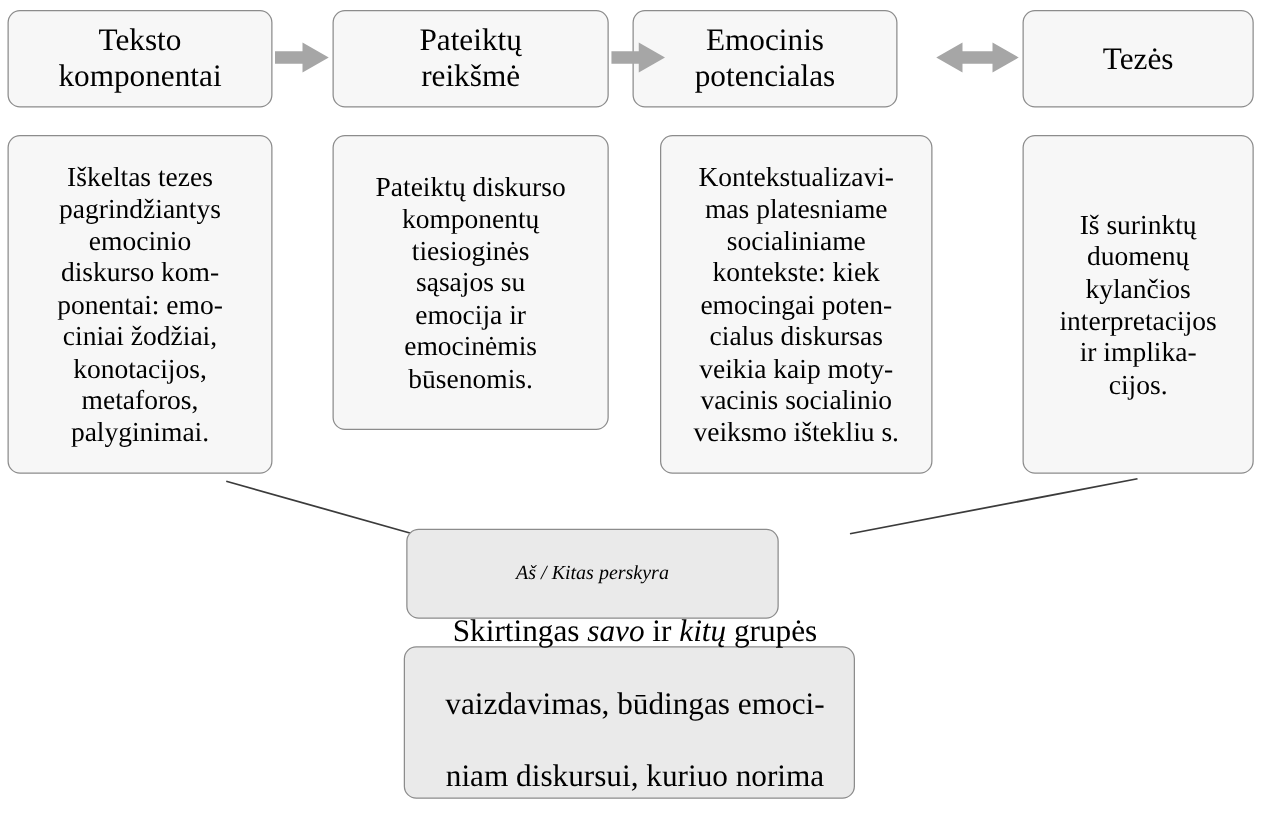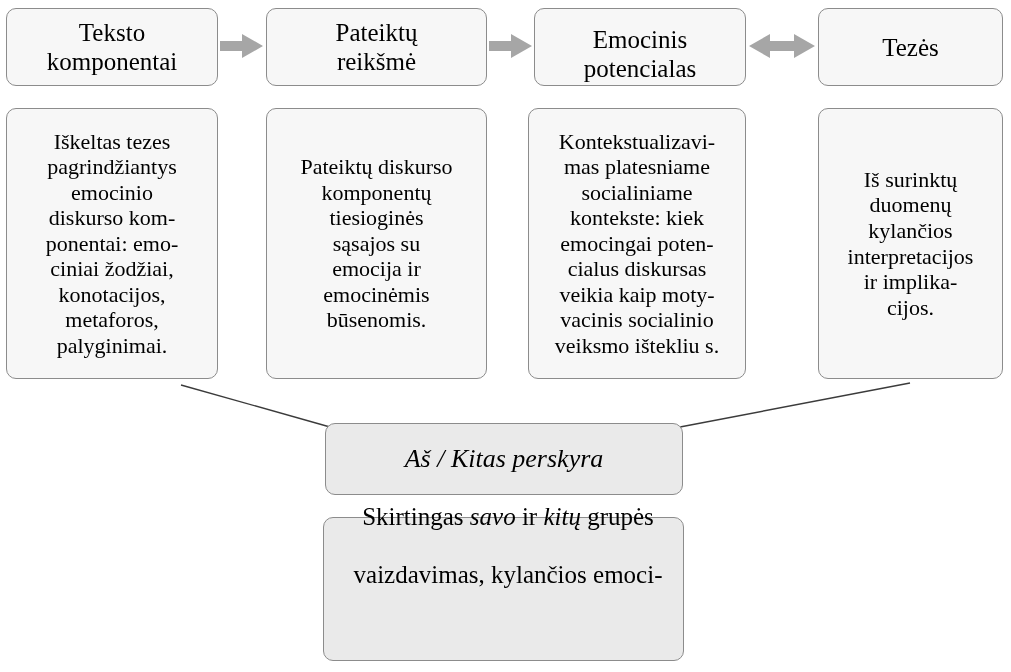--- a/index.html
+++ b/index.html
@@ -63,21 +63,21 @@
   <div class="node hdr" style="left:6px;top:8px;width:212px;height:78px;">
     <span class="txt">Teksto
 komponentai</span>
   </div>
 
   <div class="node hdr" style="left:266px;top:8px;width:221px;height:78px;">
     <span class="txt">Pateiktų
 reikšmė</span>
   </div>
 
-  <div class="node hdr" style="left:534px;top:8px;width:212px;height:78px;align-items:flex-end;">
+  <div class="node hdr" style="left:506px;top:8px;width:212px;height:78px;">
     <span class="txt">Emocinis
 potencialas</span>
   </div>
 
   <div class="node hdr" style="left:818px;top:8px;width:185px;height:78px;justify-content:flex-end;">
     <span class="txt">Tezės</span>
   </div>
 
   <div class="arrow" style="left:220px;top:33px;width:44px;height:26px;">
     <svg width="44" height="26" viewBox="0 0 44 26" xmlns="http://www.w3.org/2000/svg">
@@ -102,21 +102,21 @@
 pagrindžiantys
 emocinio
 diskurso kom-
 ponentai: emo-
 ciniai žodžiai,
 konotacijos,
 metaforos,
 palyginimai.</span>
   </div>
 
-  <div class="node col" style="left:266px;top:108px;width:221px;height:271px;">
+  <div class="node col" style="left:266px;top:108px;width:221px;height:236px;">
     <span class="txt">Pateiktų diskurso
 komponentų
 tiesioginės
 sąsajos su
 emocija ir
 emocinėmis
 būsenomis.</span>
   </div>
 
   <div class="node col" style="left:528px;top:108px;width:218px;height:271px;">
@@ -133,26 +133,26 @@
 
   <div class="node col" style="left:818px;top:108px;width:185px;height:271px;">
     <span class="txt">Iš surinktų
 duomenų
 kylančios
 interpretacijos
 ir implika-
 cijos.</span>
   </div>
 
-  <div class="node grey italic" style="left:325px;top:423px;width:358px;height:72px;font-size:26px;">
+  <div class="node grey italic" style="left:325px;top:423px;width:298px;height:72px;font-size:16px;">
     <span class="txt">Aš / Kitas perskyra</span>
   </div>
 
-  <div class="node grey" style="left:323px;top:517px;width:361px;height:144px;font-size:25px;padding-left:15px;">
+  <div class="node grey" style="left:323px;top:517px;width:361px;height:122px;font-size:25px;padding-left:15px;">
     <span class="txt">
       <span><span>Skirtingas </span><i>savo</i><span> ir </span><i>kitų</i><span> grupės</span></span><br>
-      <span>vaizdavimas, kylančios emoci-</span><br>
-      <br>
+      <span>vaizdavimas, būdingas emoci-</span><br>
+      <span>niam diskursui, kuriuo norima</span><br>
       
     </span>
   </div>
 
 </div>
 
 </body></html>

